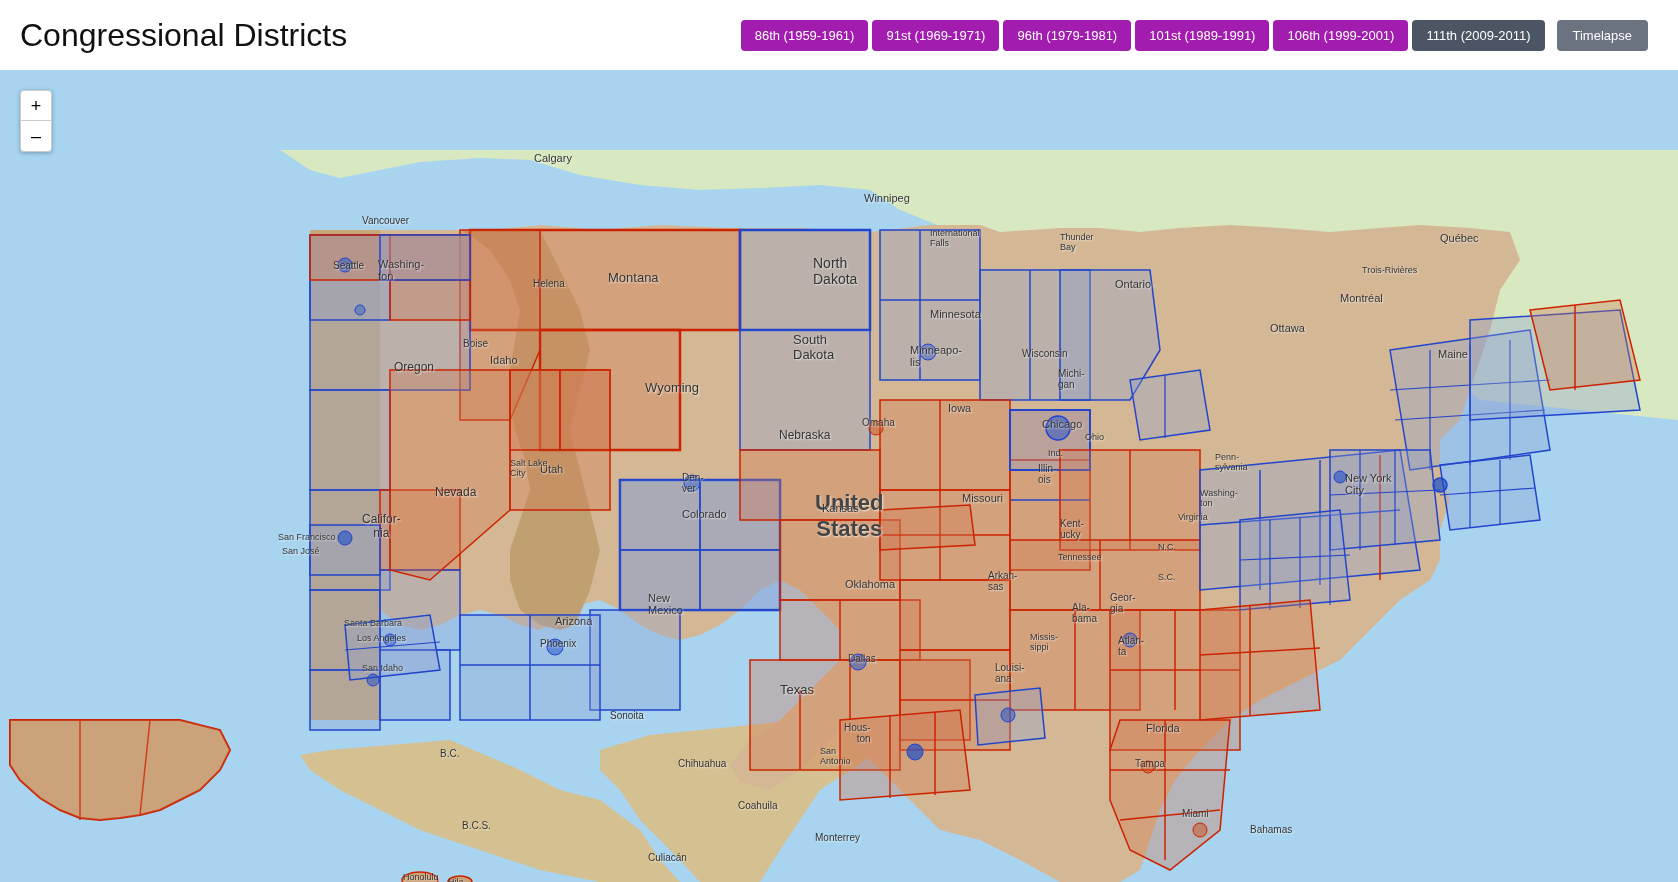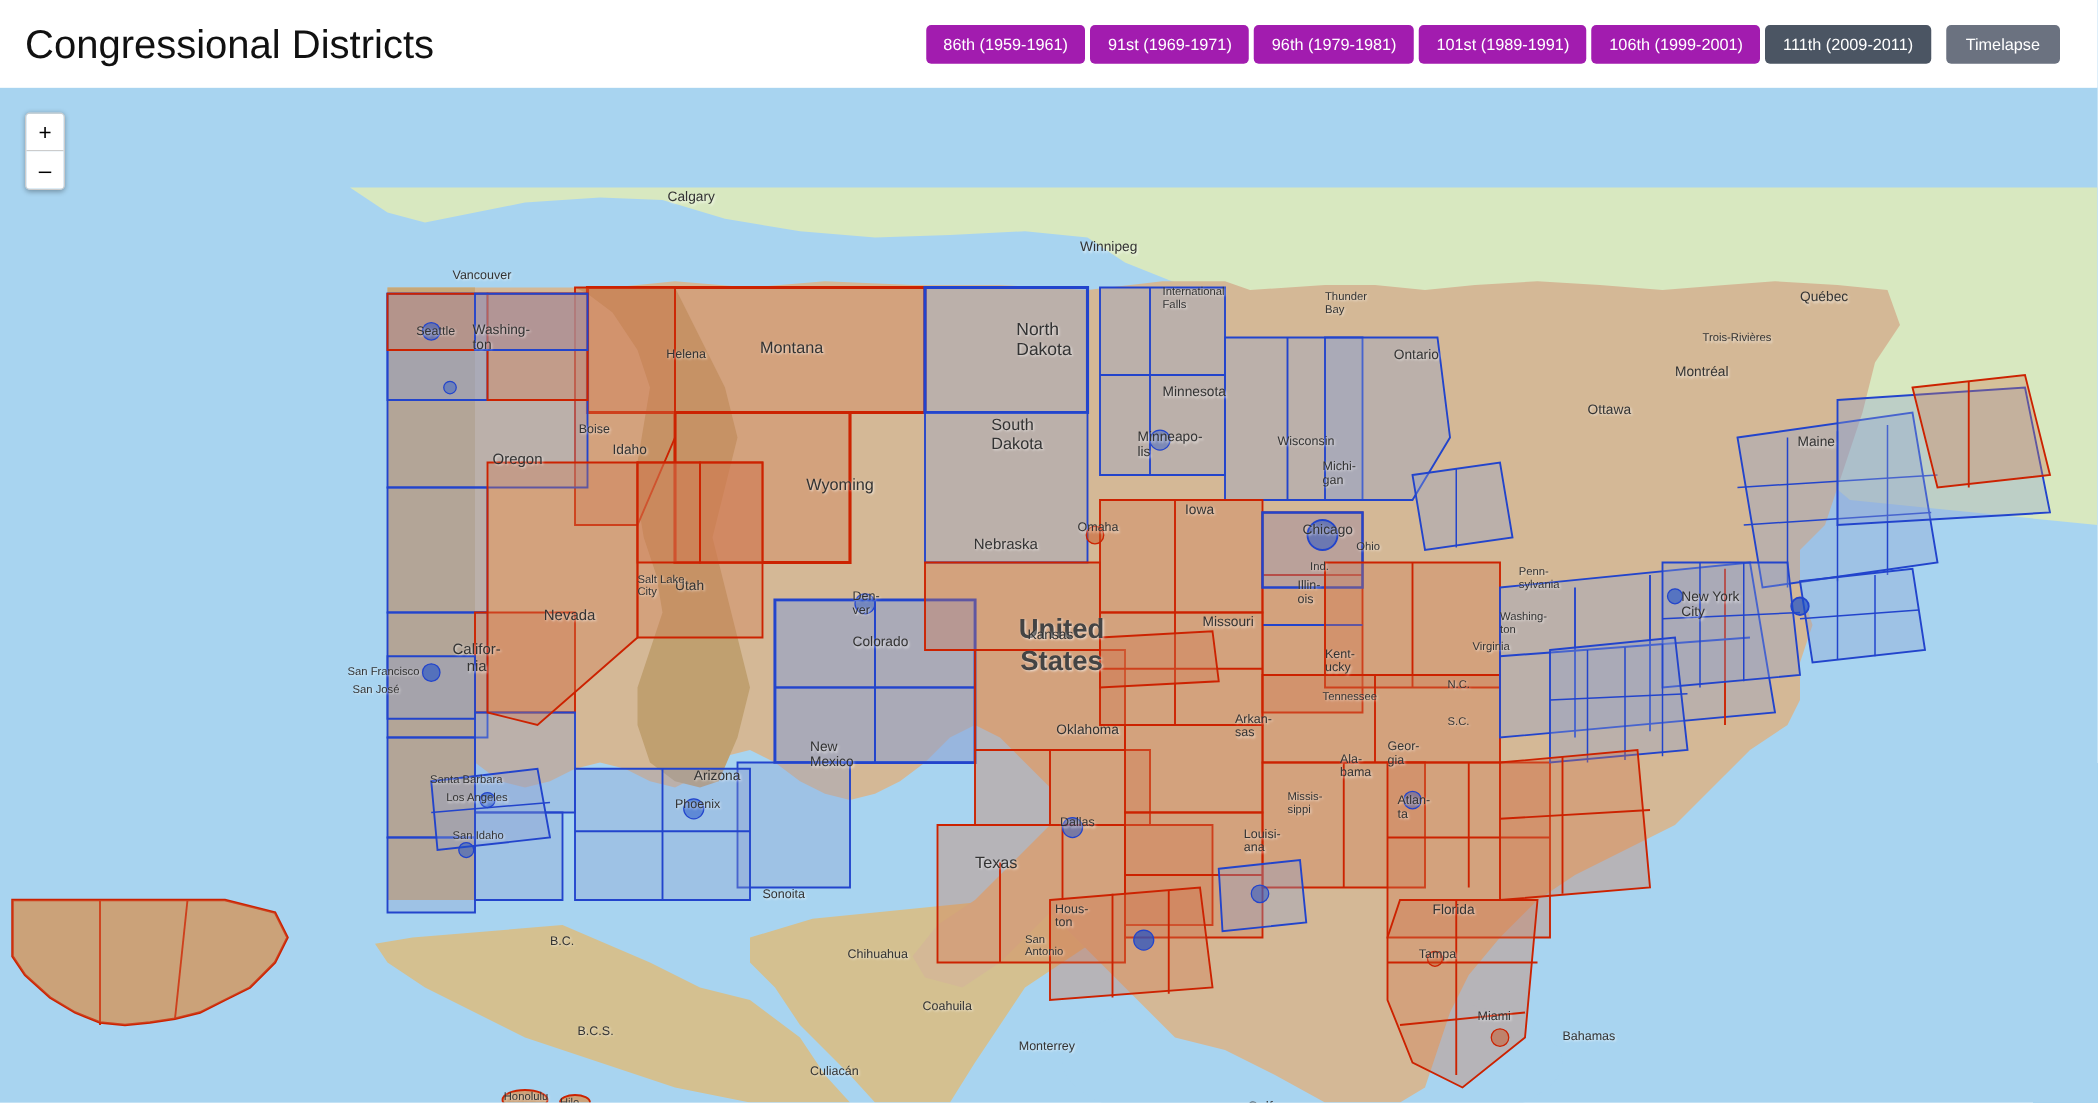--- a/index.html
+++ b/index.html
@@ -413,21 +413,21 @@
       <span class="map-label" style="left:930px;top:158px;font-size:9px;">International<br>Falls</span>
       <span class="map-label" style="left:1030px;top:162px;font-size:9px;margin-left:30px;">Thunder<br>Bay</span>
       <span class="map-label" style="left:930px;top:238px;font-size:11px;">Minnesota</span>
       <span class="map-label" style="left:1115px;top:208px;font-size:11px;">Ontario</span>
       <span class="map-label" style="left:1022px;top:278px;font-size:10px;">Wisconsin</span>
       <span class="map-label" style="left:1362px;top:195px;font-size:9px;">Trois-Rivières</span>
       <span class="map-label" style="left:1060px;top:448px;font-size:10px;">Kent-<br>ucky</span>
       <span class="map-label" style="left:1038px;top:393px;font-size:10px;">Illin-<br>ois</span>
       <span class="map-label" style="left:1030px;top:562px;font-size:9px;">Missis-<br>sippi</span>
       <span class="map-label" style="left:1118px;top:565px;font-size:10px;">Atlan-<br>ta</span>
-      <span class="map-label" style="left:844px;top:652px;font-size:10px;">Hous-<br>ton</span>
+      <span class="map-label" style="left:844px;top:652px;font-size:10px;text-align:right;">Hous-<br>ton</span>
       <span class="map-label" style="left:820px;top:676px;font-size:9px;">San<br>Antonio</span>
       <span class="map-label" style="left:815px;top:762px;font-size:10px;">Monterrey</span>
       <span class="map-label" style="left:610px;top:640px;font-size:10px;">Sonoita</span>
       <span class="map-label" style="left:678px;top:688px;font-size:10px;">Chihuahua</span>
       <span class="map-label" style="left:738px;top:730px;font-size:10px;">Coahuila</span>
       <span class="map-label" style="left:648px;top:782px;font-size:10px;">Culiacán</span>
       <span class="map-label" style="left:462px;top:750px;font-size:10px;">B.C.S.</span>
       <span class="map-label" style="left:440px;top:678px;font-size:10px;">B.C.</span>
       <span class="map-label" style="left:403px;top:802px;font-size:9px;">Honolulu</span>
       <span class="map-label" style="left:448px;top:807px;font-size:9px;">Hilo</span>

